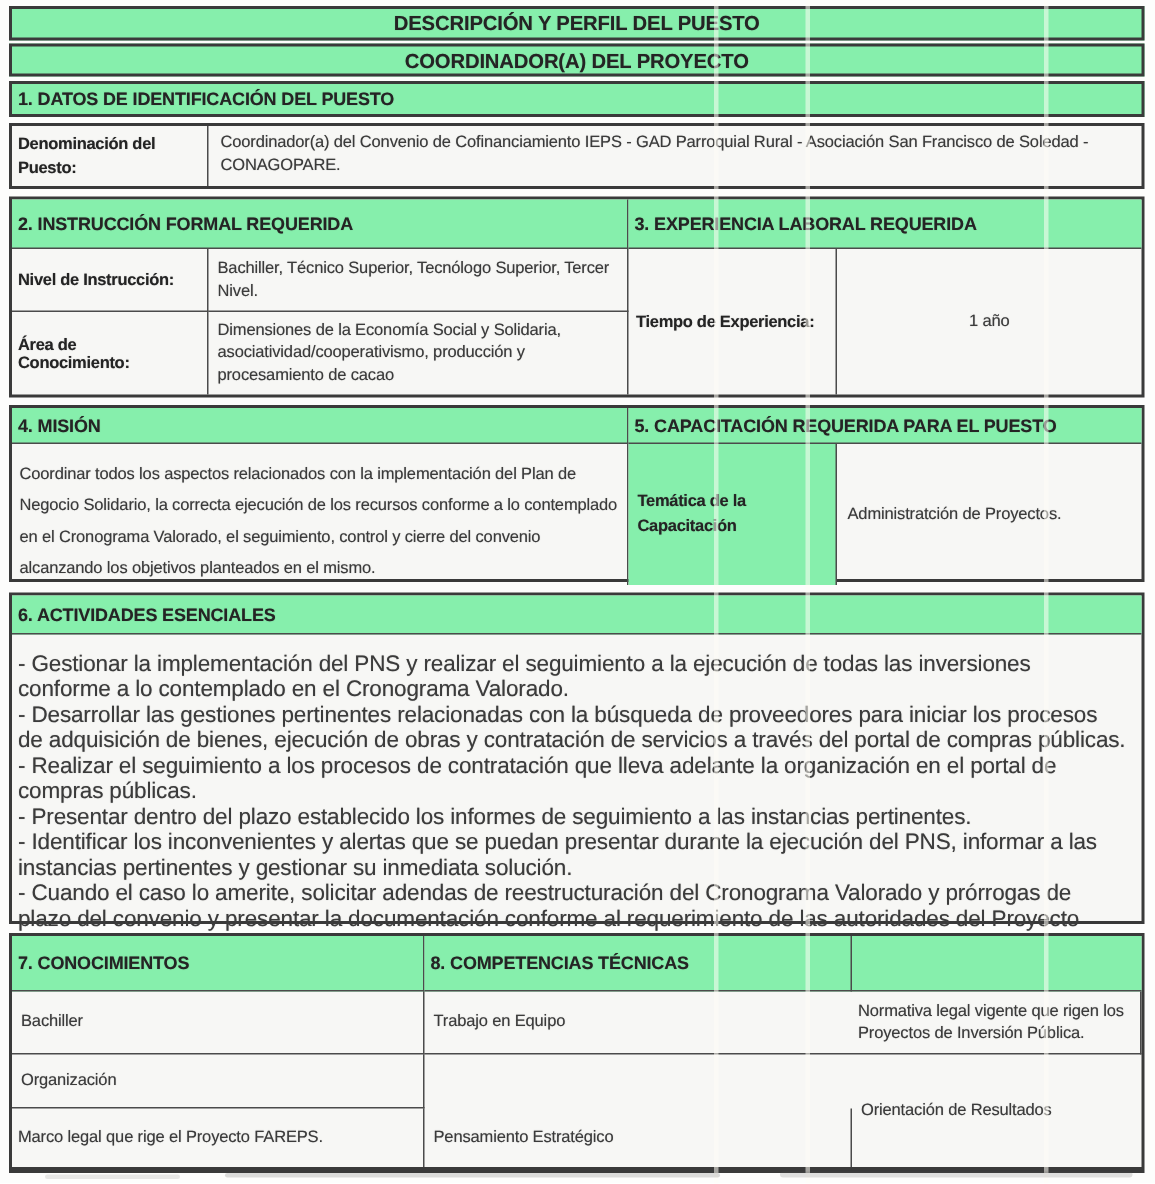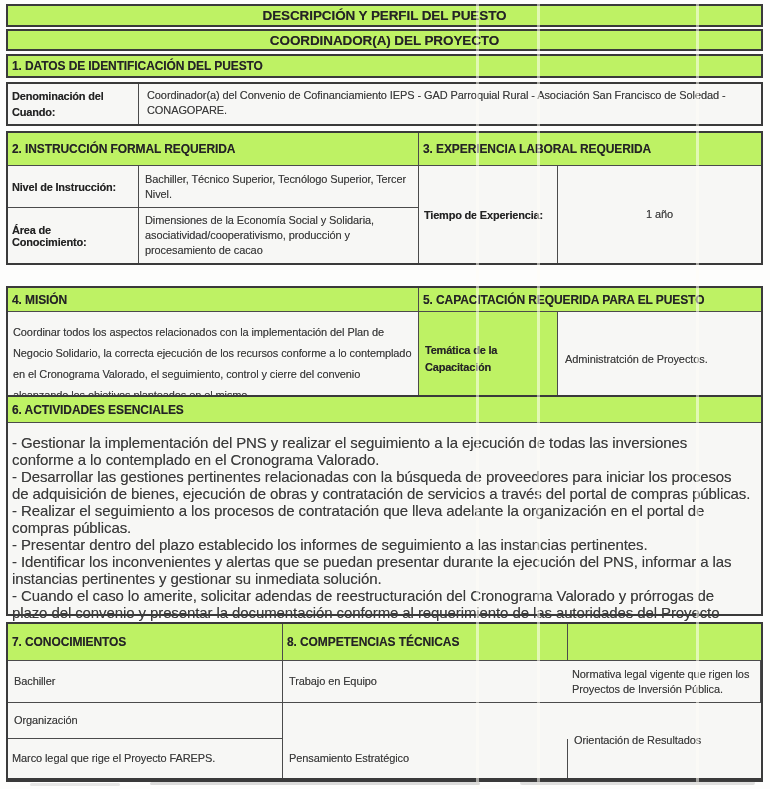--- a/index.html
+++ b/index.html
@@ -8,21 +8,21 @@
     position:relative; width:770px; height:789px;
     background:#fdfdfc; overflow:hidden;
     font-family:"Liberation Sans","DejaVu Sans",sans-serif;
     color:#3b3b3b;
   }
   .blk {
     position:absolute; left:6px; width:757px;
     border:2px solid #3a3a3a; background:#f7f7f5;
   }
   .t { text-shadow:0 0 0.6px rgba(70,70,70,0.55); letter-spacing:-0.1px; }
-  .hdrbg { background:#bef264; }
+  .hdrbg { background:#86efac; }
   .title-row { display:flex; align-items:center; justify-content:center;
     font-weight:bold; font-size:13.5px; color:#242424; }
   .sec-hdr { display:flex; align-items:center; font-weight:bold;
     font-size:12px; color:#242424; padding-left:4px; }
   .cell { font-size:11px; line-height:15px; }
   .lbl { font-weight:bold; font-size:11px; letter-spacing:-0.2px; color:#242424; }
   .br { border-right:1px solid #4b4b4b; }
   .bb { border-bottom:1px solid #4b4b4b; }
   .vc { display:flex; align-items:center; }
   
@@ -64,39 +64,39 @@
 
 <div class="page">
 
   <div class="blk hdrbg title-row t" style="top:4px; height:23px;">DESCRIPCIÓN Y PERFIL DEL PUESTO</div>
 
   <div class="blk hdrbg title-row t" style="top:29px; height:22px;">COORDINADOR(A) DEL PROYECTO</div>
 
   <div class="blk hdrbg sec-hdr t" style="top:54px; height:24px;">1. DATOS DE IDENTIFICACIÓN DEL PUESTO</div>
 
   <div class="blk rowD" style="top:82px; height:44px;">
-    <div class="dl lbl br t">Denominación del Cuando:</div>
+    <div class="dl lbl br t">Denominación del Puesto:</div>
     <div class="dv cell t">Coordinador(a) del Convenio de Cofinanciamiento IEPS - GAD Parroquial Rural - Asociación San Francisco de Soledad - CONAGOPARE.</div>
   </div>
 
   <div class="blk gridE" style="top:131px; height:134px;">
     <div class="gE-h1 hdrbg sec-hdr br bb t">2. INSTRUCCIÓN FORMAL REQUERIDA</div>
     <div class="gE-h2 hdrbg sec-hdr bb t">3. EXPERIENCIA LABORAL REQUERIDA</div>
 
     <div class="gE-l lbl vc br bb t">Nivel de Instrucción:</div>
     <div class="gE-v cell vc br bb t">Bachiller, Técnico Superior, Tecnólogo Superior, Tercer Nivel.</div>
 
     <div class="gE-l lbl vc br t" style="grid-row:3">Área de Conocimiento:</div>
     <div class="gE-v cell vc br t" style="grid-row:3">Dimensiones de la Economía Social y Solidaria, asociatividad/cooperativismo, producción y procesamiento de cacao</div>
 
     <div class="gE-tl lbl vc br t">Tiempo de Experiencia:</div>
     <div class="gE-tv cell vc t">1 año</div>
   </div>
 
-  <div class="blk gridF" style="top:286px; height:118px;">
+  <div class="blk gridF" style="top:270px; height:118px;">
     <div class="hdrbg sec-hdr br bb t">4. MISIÓN</div>
     <div class="gF-h2 hdrbg sec-hdr bb t">5. CAPACITACIÓN REQUERIDA PARA EL PUESTO</div>
 
     <div class="gF-m cell br t">Coordinar todos los aspectos relacionados con la implementación del Plan de Negocio Solidario, la correcta ejecución de los recursos conforme a lo contemplado en el Cronograma Valorado, el seguimiento, control y cierre del convenio alcanzando los objetivos planteados en el mismo.</div>
     <div class="gF-tl lbl vc br hdrbg t">Temática de la Capacitación</div>
     <div class="gF-tv cell vc t">Administratción de Proyectos.</div>
   </div>
 
   <div class="blk" style="top:395px; height:221px;">
     <div class="hdrbg sec-hdr bb t" style="height:26px;">6. ACTIVIDADES ESENCIALES</div>

